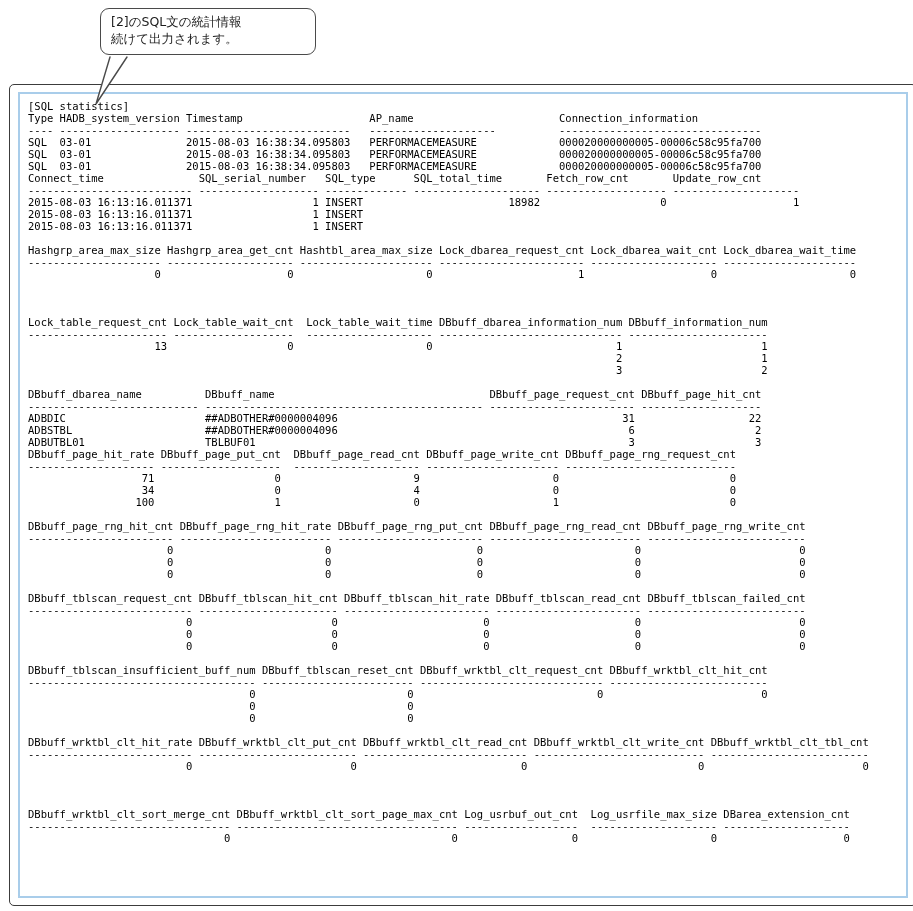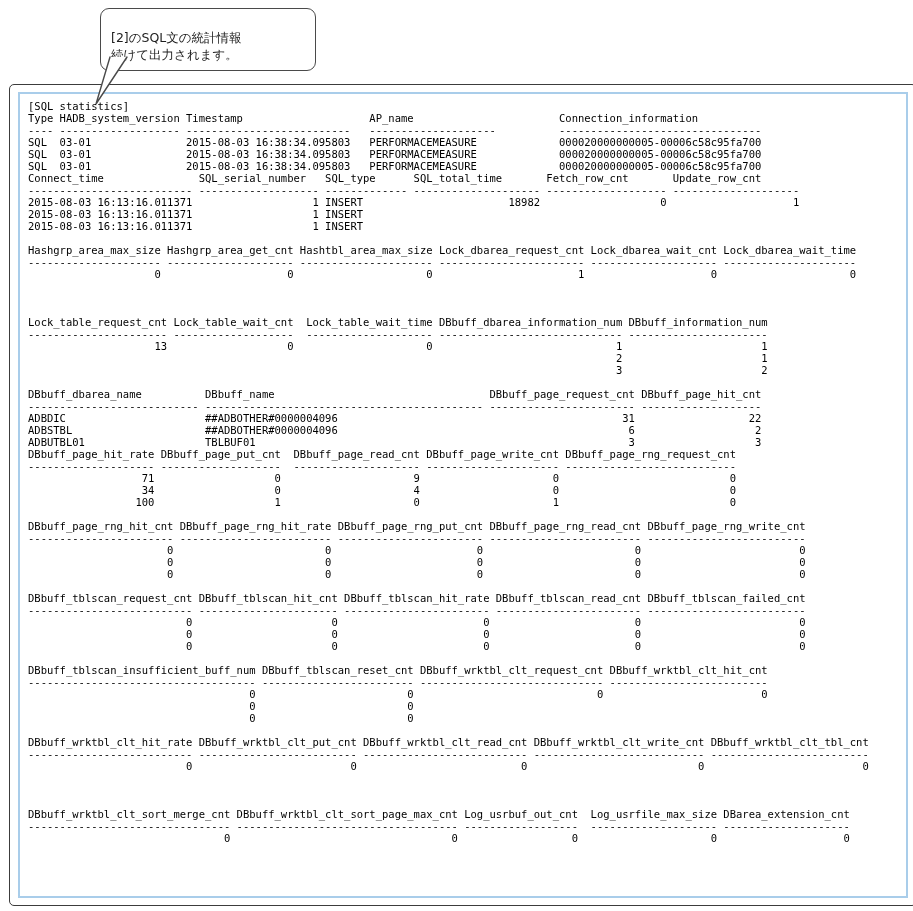--- a/index.html
+++ b/index.html
@@ -13,21 +13,21 @@
     overflow: hidden;
   }
   .callout {
     position: absolute;
     left: 100px;
     top: 8px;
     width: 196px;
     border: 1.5px solid #4a4a4a;
     border-radius: 9px;
     background: #ffffff;
-    padding: 20px 8px 6px 10px;
+    padding: 4px 8px 6px 10px;
     z-index: 3;
   }
   .callout-line {
     font-size: 12.5px;
     line-height: 1.38;
     color: #1c1c1c;
     white-space: nowrap;
   }
   .tail-svg {
     position: absolute;

